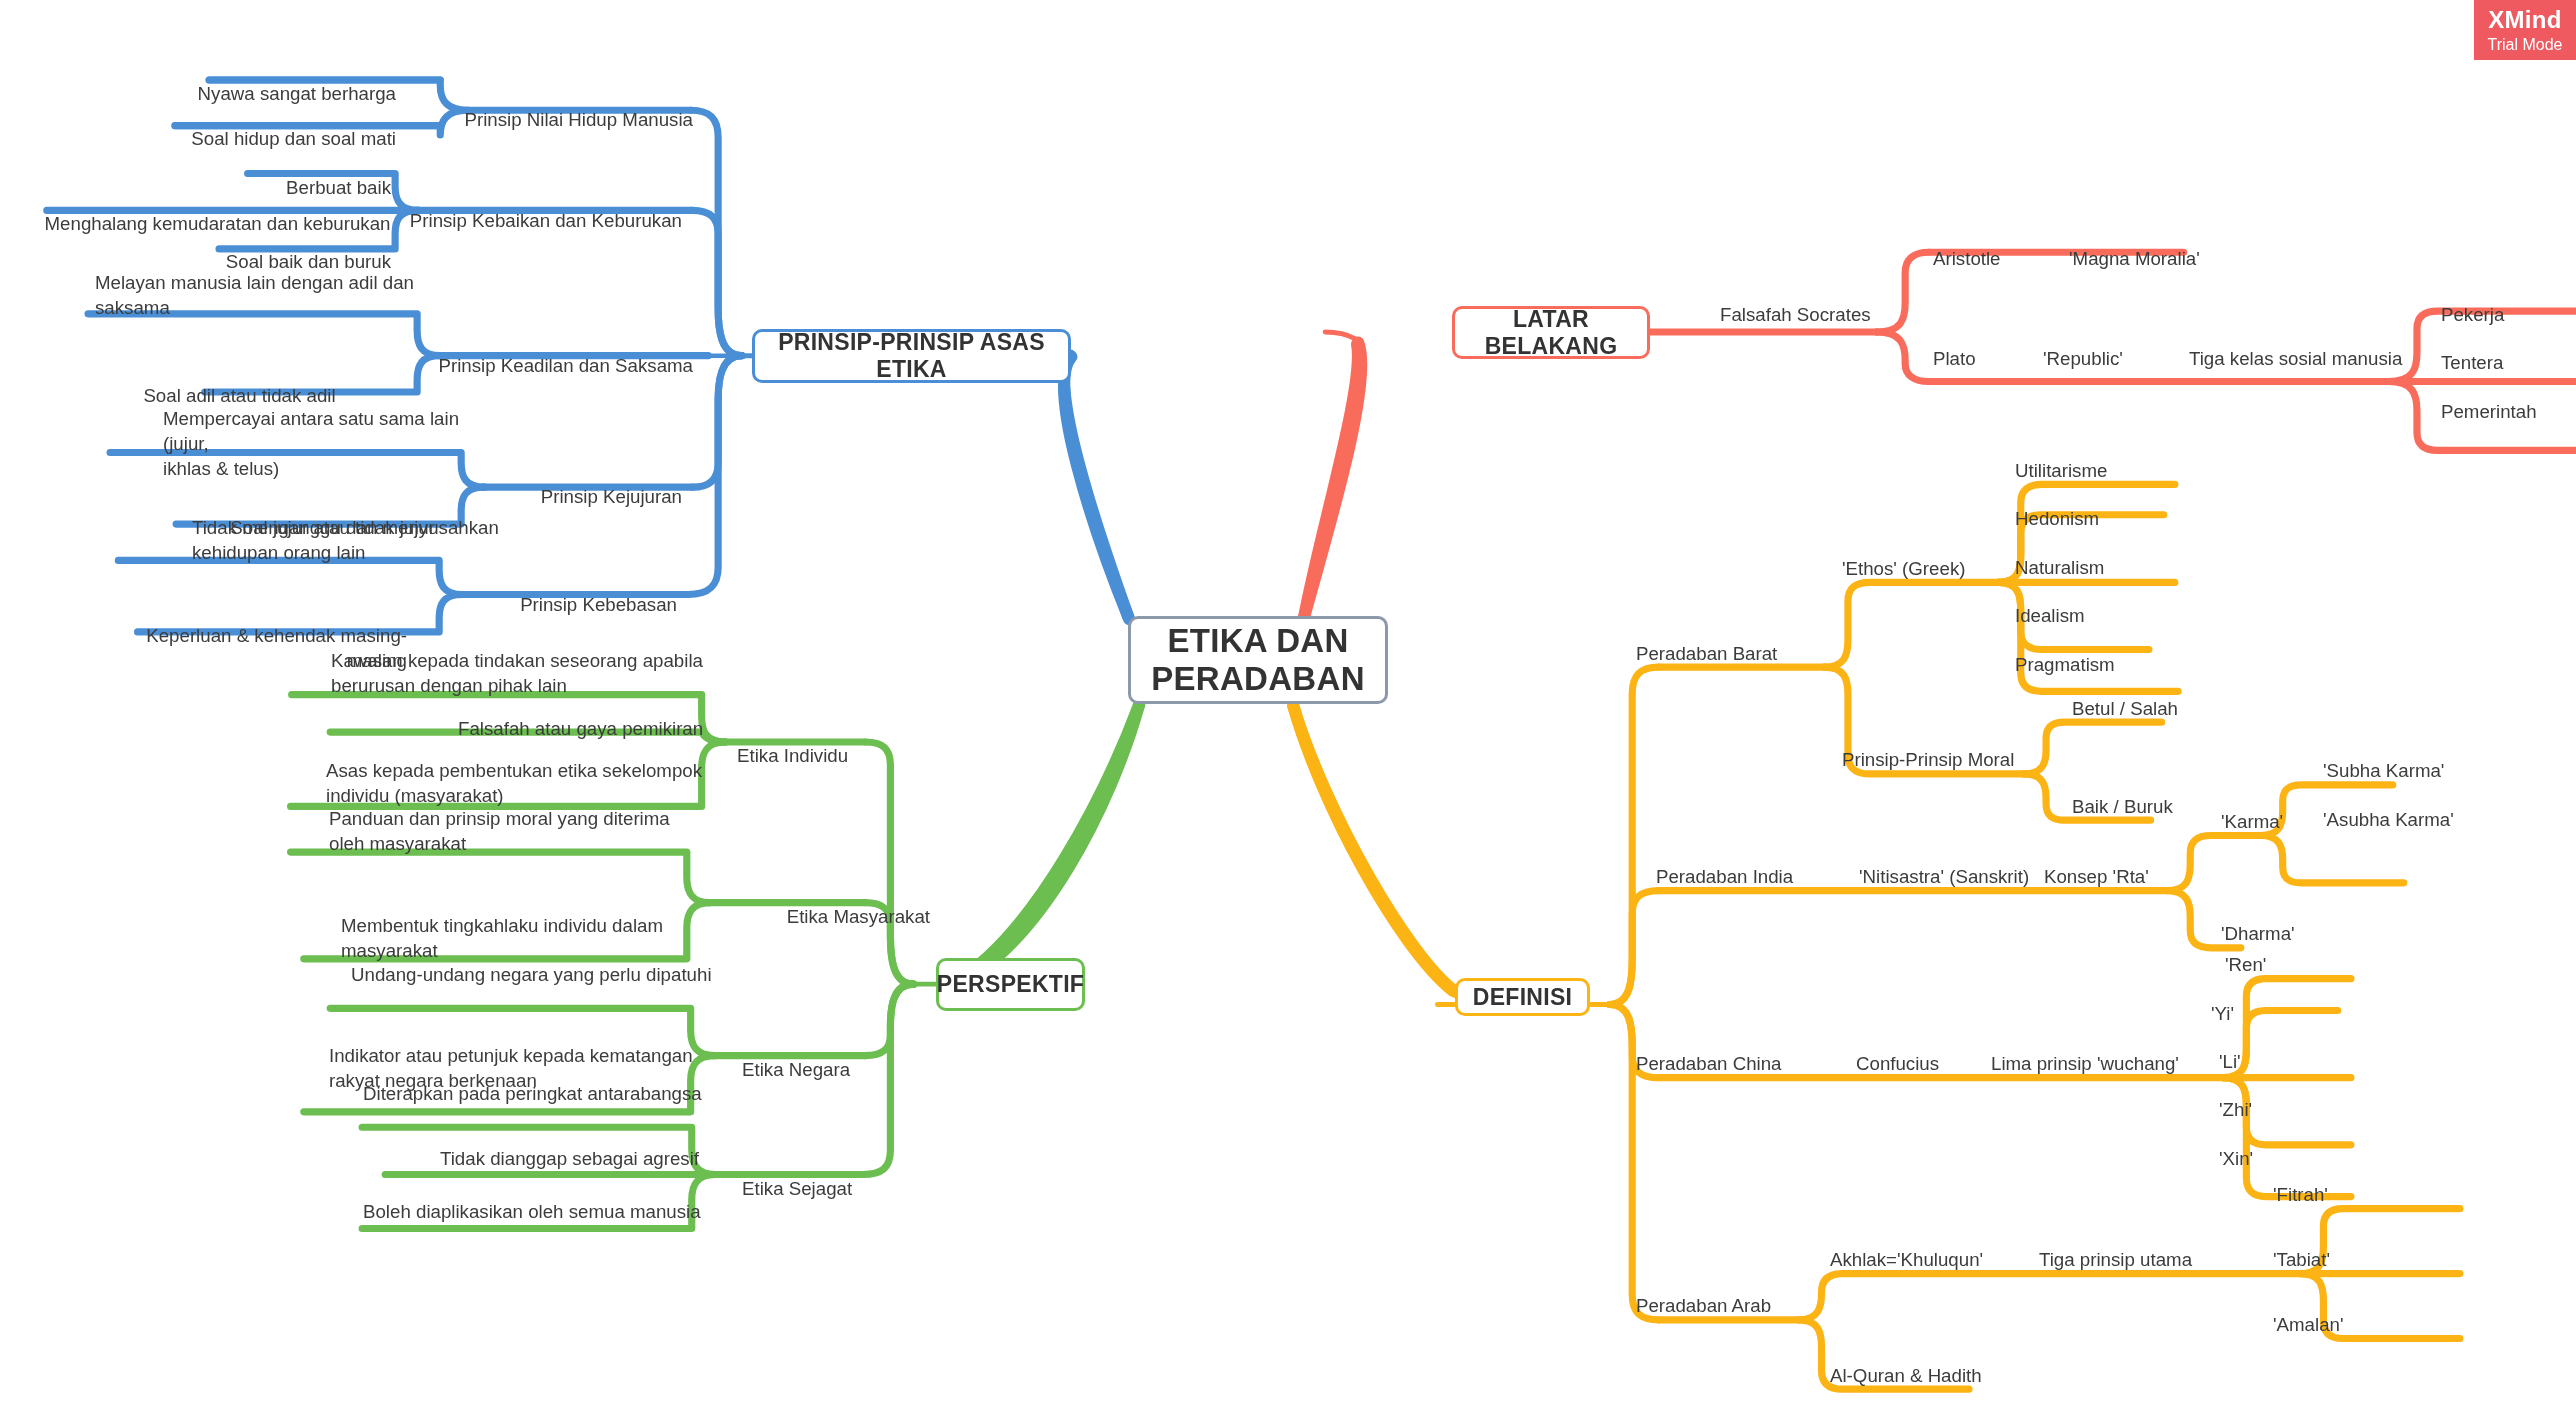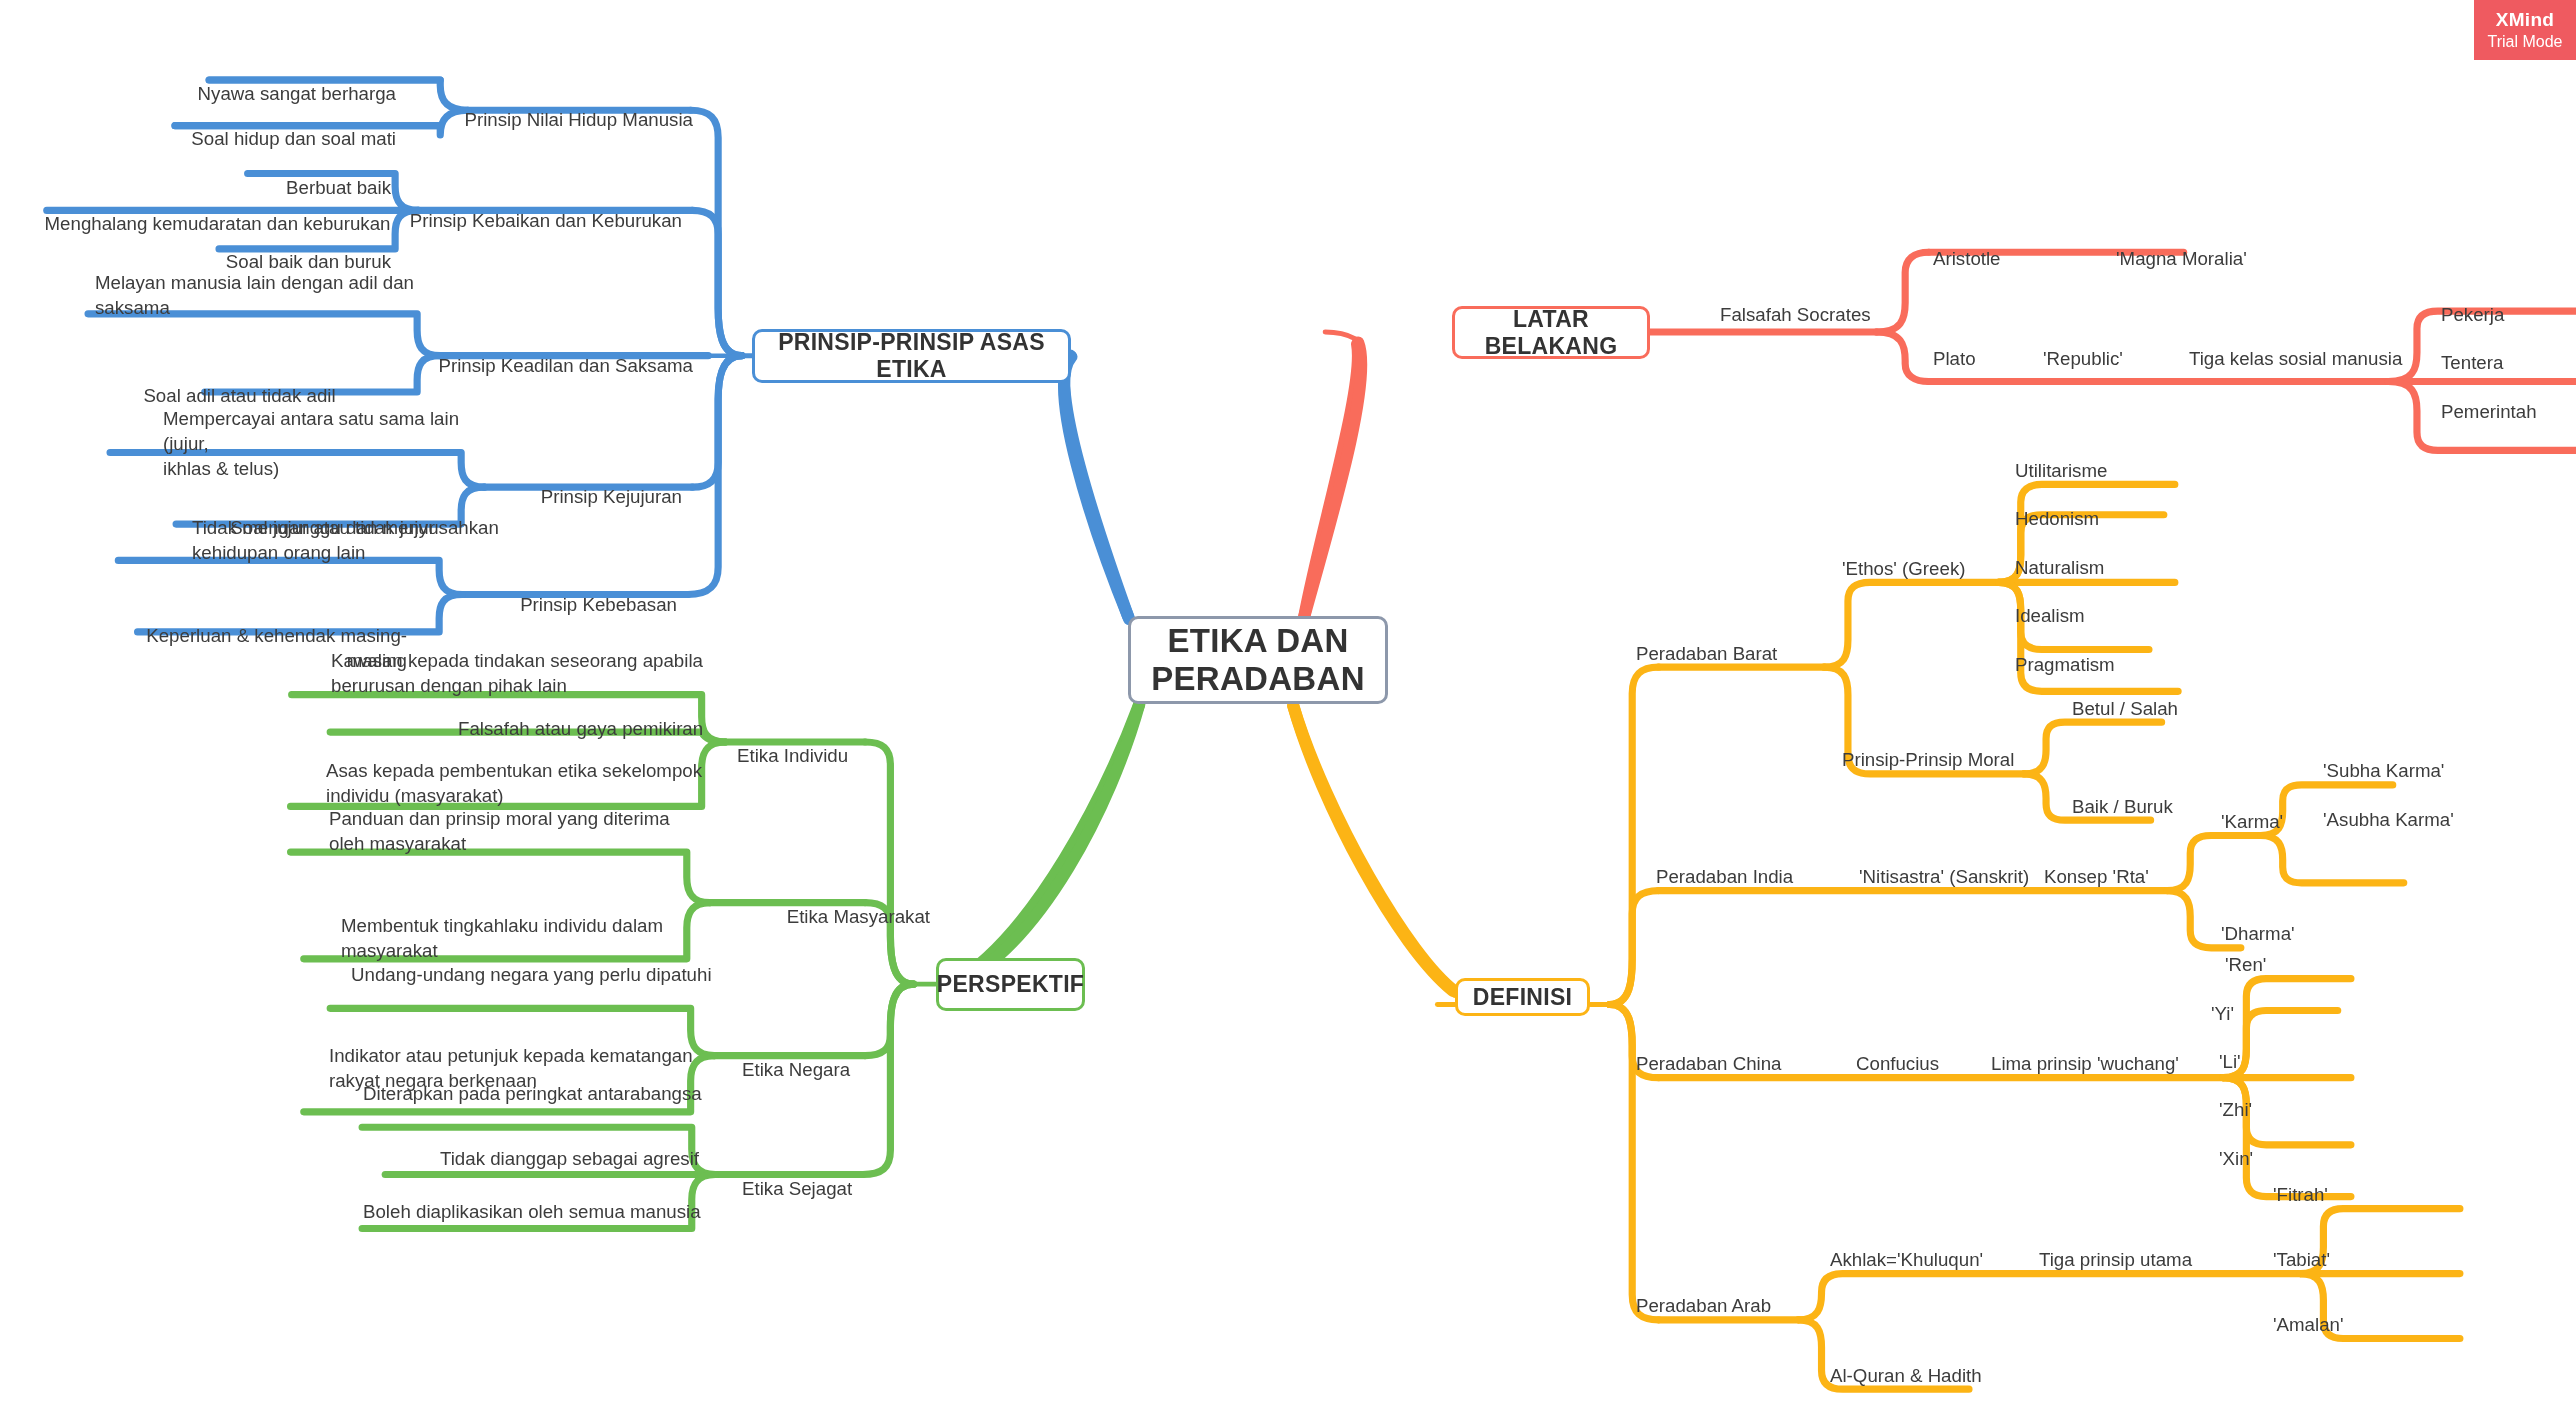--- a/index.html
+++ b/index.html
@@ -17,21 +17,21 @@
   #node-perspektif{border-color:#6cbe51;}
   #node-definisi{border-color:#fcb415;}
 
   .lbl{position:absolute;color:#3c3c3c;font-size:18.7px;line-height:1.33;
        font-family:"Liberation Sans",sans-serif;white-space:pre-line;}
   .lbl.r{text-align:right;margin-top:27px;}
   .lbl.l{text-align:left;}
 
   #xmind-badge{position:absolute;right:0;top:0;width:102px;height:60px;background:#ef5a60;
      color:#fff;display:flex;flex-direction:column;align-items:center;justify-content:center;}
-  #xmind-badge .x1{font-size:19px;font-weight:bold;letter-spacing:0.3px;}
+  #xmind-badge .x1{font-size:24px;font-weight:bold;letter-spacing:0.3px;}
   #xmind-badge .x2{font-size:16px;margin-top:2.2px;}
 </style>
 </head>
 <body>
 
 <div id="stage">
 
   <svg id="wires" viewBox="0 0 4681 2567">
     <g fill="none" stroke-linecap="round" stroke-linejoin="round">
 
@@ -211,21 +211,21 @@
 ikhlas &amp; telus)</div>
   <div class="lbl r" style="left:132px;top:489px;width:303px;">Soal jujur atau tidak jujur</div>
 
   <div class="lbl r" style="left:457px;top:566px;width:220px;">Prinsip Kebebasan</div>
   <div class="lbl l" style="left:192px;top:516px;width:330px;">Tidak menganggu dan menyusahkan
 kehidupan orang lain</div>
   <div class="lbl r" style="left:99px;top:597px;width:308px;">Keperluan &amp; kehendak masing-masing</div>
 
   <div class="lbl l" style="left:1720px;top:303px;width:220px;">Falsafah Socrates</div>
   <div class="lbl l" style="left:1933px;top:247px;width:165px;">Aristotle</div>
-  <div class="lbl l" style="left:2069px;top:247px;width:220px;margin-left:47px;">'Magna Moralia'</div>
+  <div class="lbl l" style="left:2069px;top:247px;width:220px;">'Magna Moralia'</div>
   <div class="lbl l" style="left:1933px;top:347px;width:143px;">Plato</div>
   <div class="lbl l" style="left:2043px;top:347px;width:165px;">'Republic'</div>
   <div class="lbl l" style="left:2189px;top:347px;width:275px;">Tiga kelas sosial manusia</div>
   <div class="lbl l" style="left:2441px;top:303px;width:132px;">Pekerja</div>
   <div class="lbl l" style="left:2441px;top:351px;width:132px;">Tentera</div>
   <div class="lbl l" style="left:2441px;top:400px;width:138px;">Pemerintah</div>
 
   <div class="lbl l" style="left:737px;top:744px;width:193px;">Etika Individu</div>
   <div class="lbl l" style="left:331px;top:649px;width:385px;">Kawalan kepada tindakan seseorang apabila
 berurusan dengan pihak lain</div>

